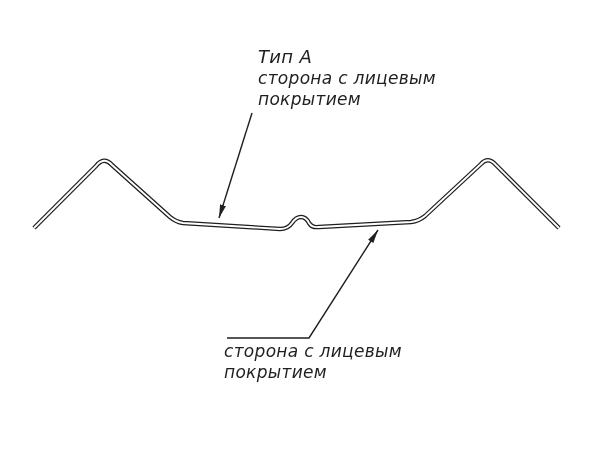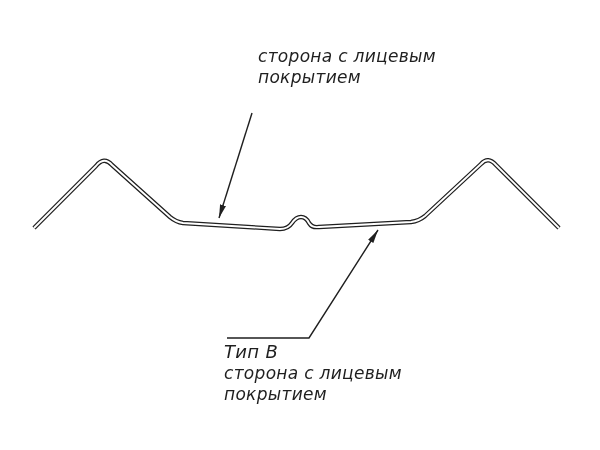--- a/index.html
+++ b/index.html
@@ -83,23 +83,23 @@
              L 481 164
              Q 488 156 496 165
              L 559 228" fill="none" stroke="var(--bg-color)" stroke-width="1.9" stroke-linecap="butt" stroke-linejoin="round"></path>
 
     <path d="M 252 113 L 219 218" fill="none" stroke="var(--line-color)" stroke-width="1.4" marker-end="url(#arrow)"></path>
 
     <path d="M 227 338 L 309 338 L 378 230" fill="none" stroke="var(--line-color)" stroke-width="1.4" marker-end="url(#arrow)"></path>
   </svg>
 
   <div class="label label-a">
+    <div class="title">Тип А</div>
     <div>сторона с лицевым</div>
     <div>покрытием</div>
   </div>
 
   <div class="label label-b">
-    <div class="title">Тип В</div>
     <div>сторона с лицевым</div>
     <div>покрытием</div>
   </div>
 
 </div>
 
 </body></html>

